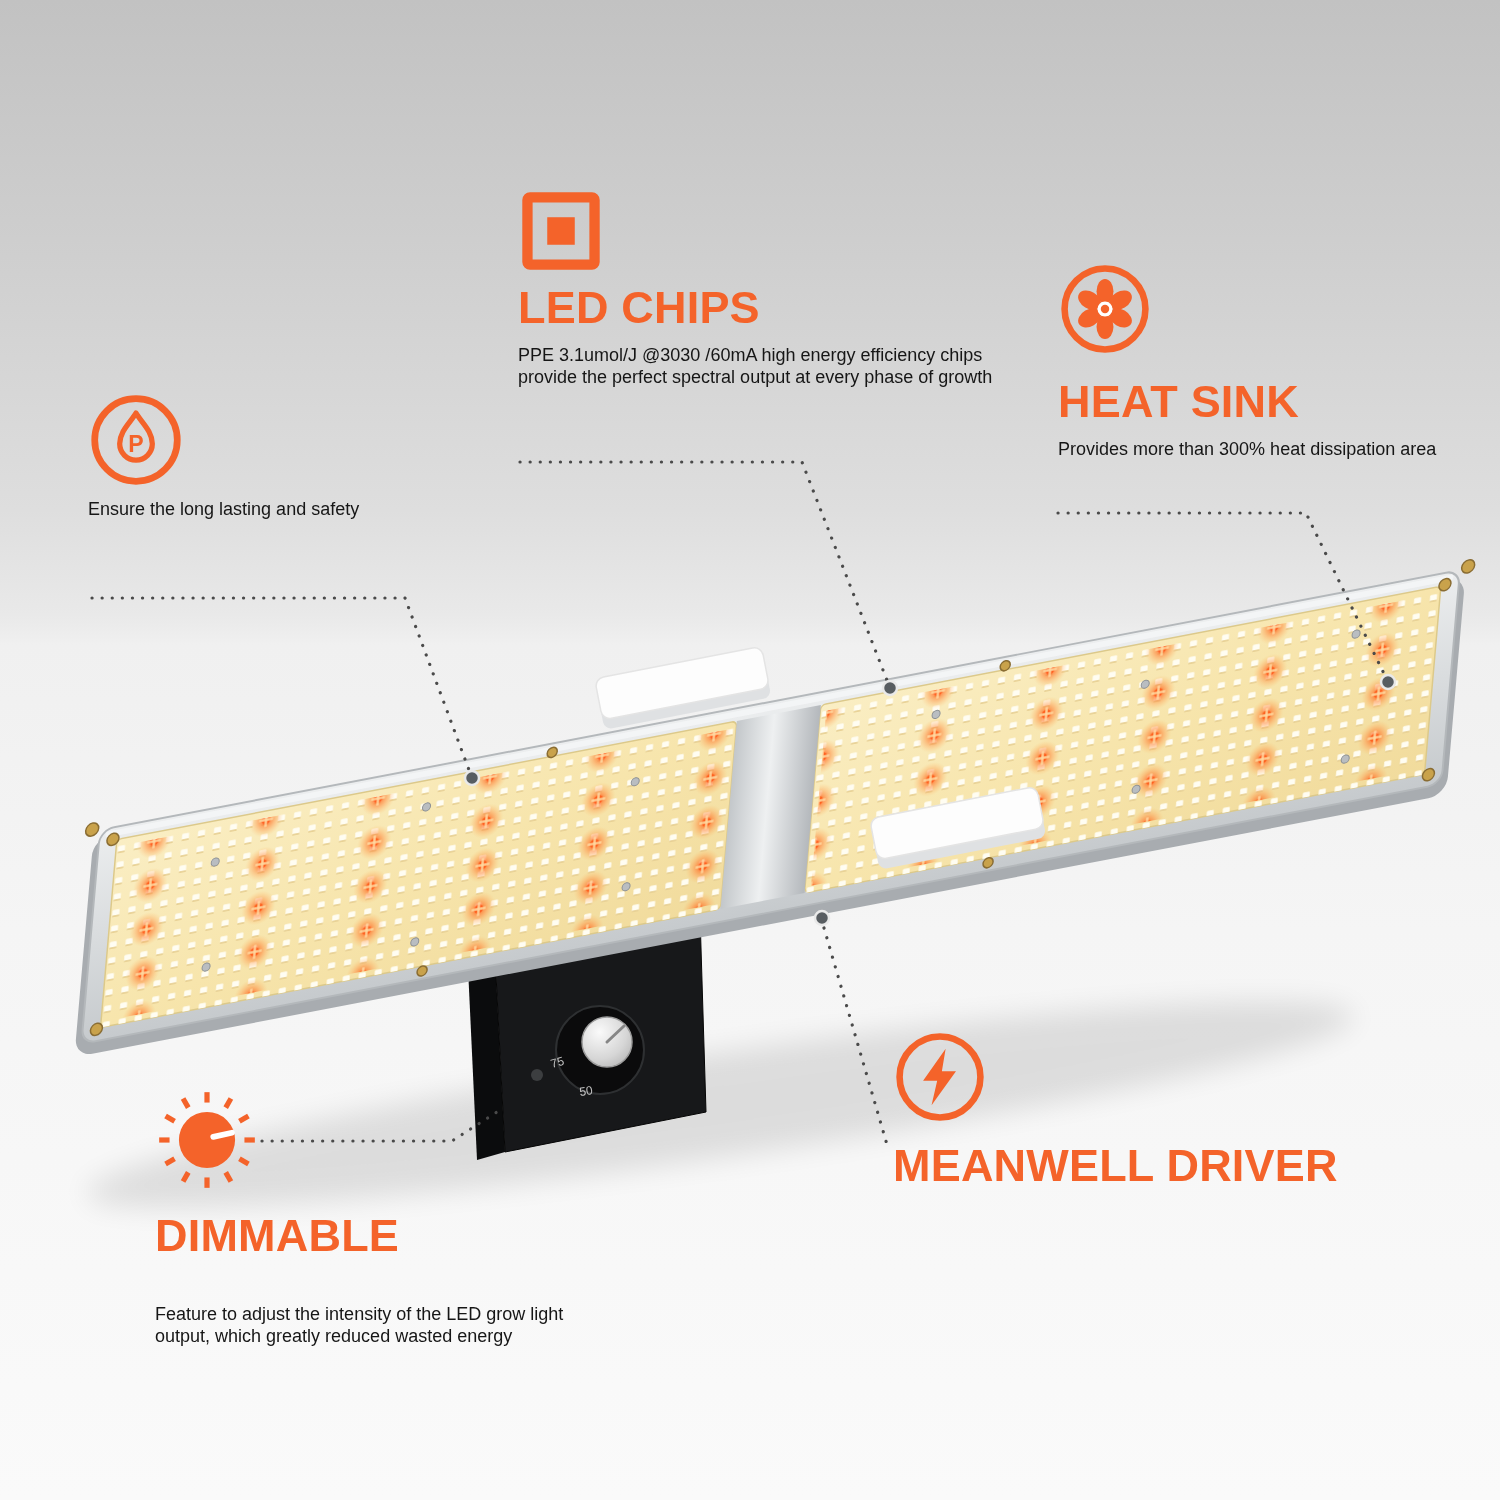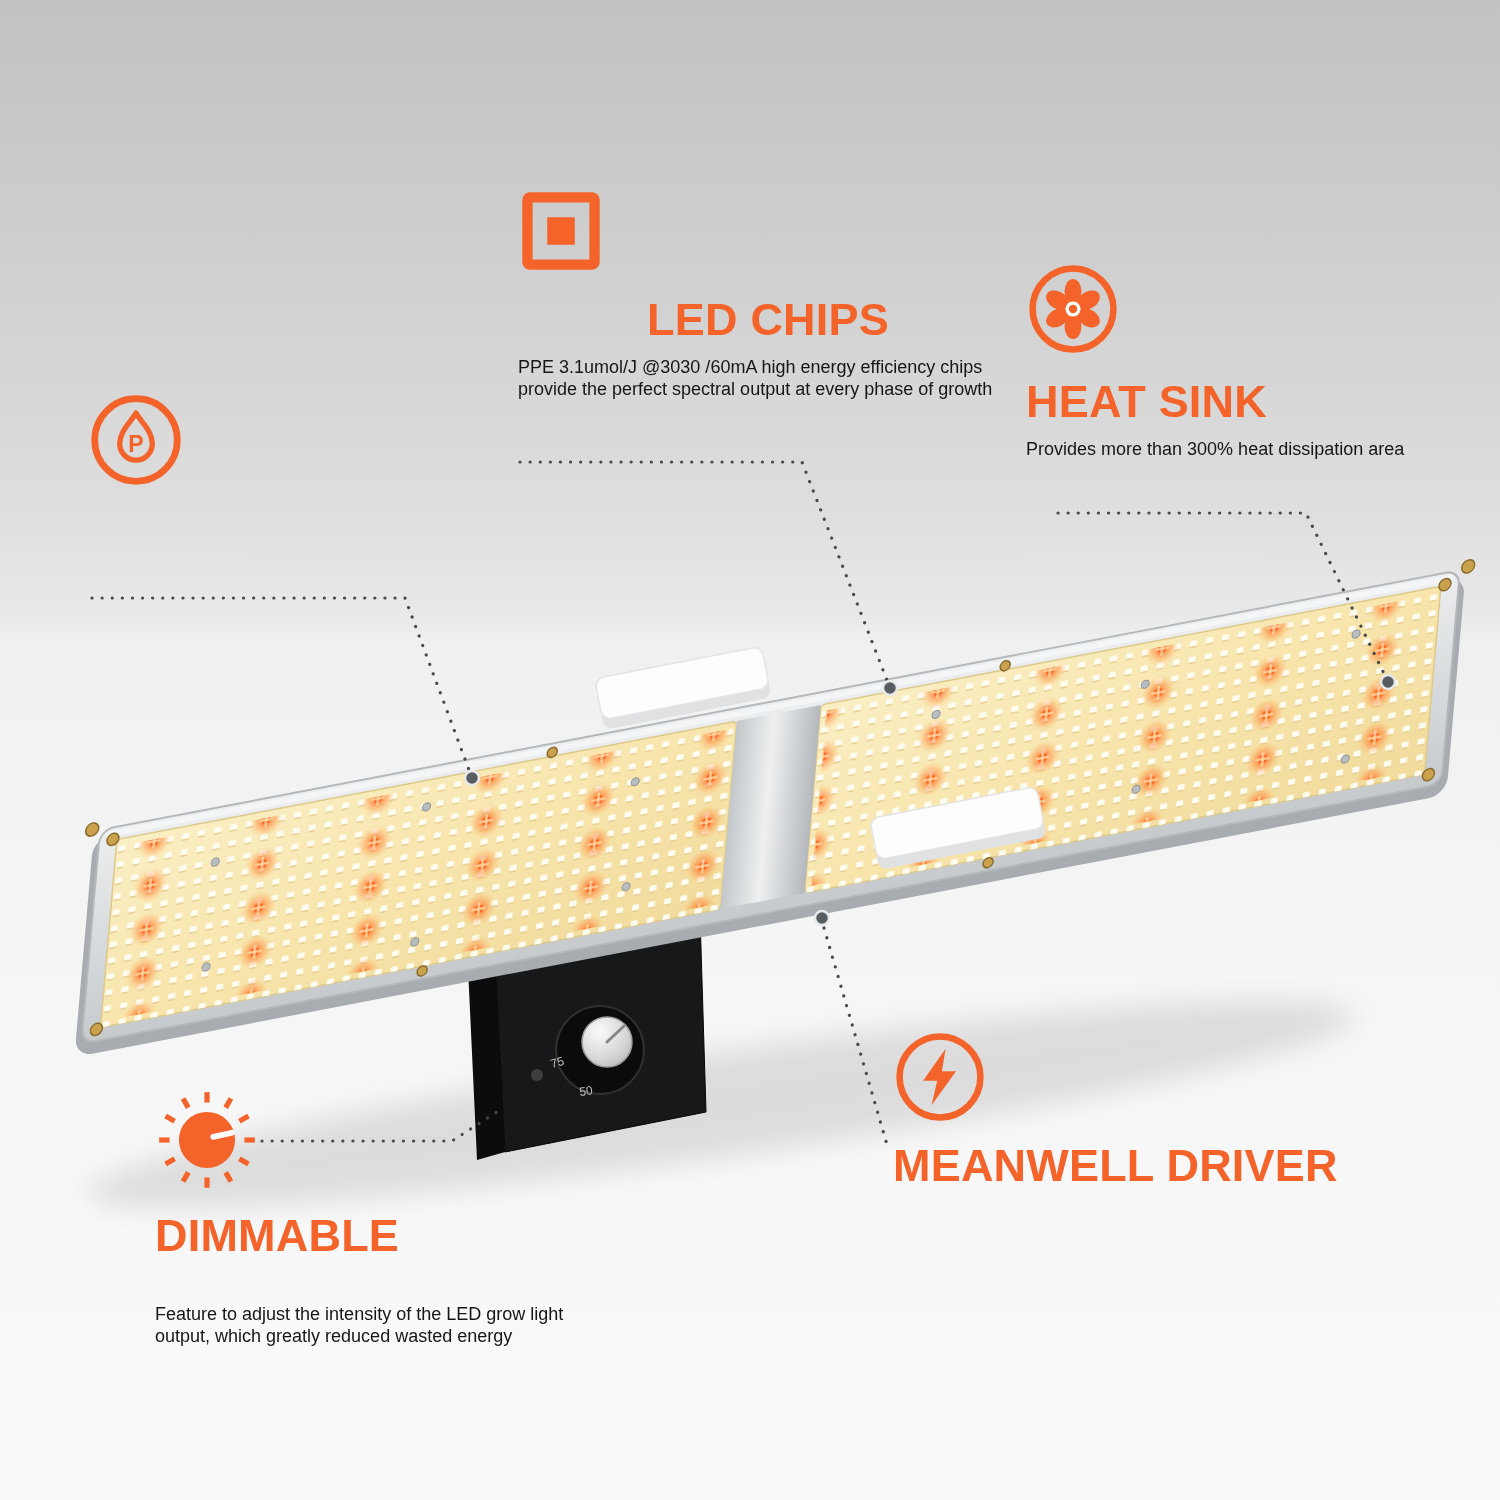--- a/index.html
+++ b/index.html
@@ -10,22 +10,22 @@
   }
   .scene{position:absolute;left:0;top:0;}
   .callout{position:absolute;}
   .callout .title{margin:0;color:var(--accent,#f4632a);font-weight:700;font-size:45px;letter-spacing:0.2px;}
   .callout .body{margin:10px 0 0;color:#161616;font-size:18px;line-height:1.24;}
   .icon{display:block;}
   .icon svg{display:block;}
   .co-glue{left:88px;top:392px;width:600px;}
   .co-glue .title{margin-top:16px;}
   .co-led{left:518px;top:188px;width:500px;}
-  .co-led .title{margin-top:20px;text-align:center;}
-  .co-heat{left:1026px;top:262px;width:400px;}
+  .co-led .title{margin-top:8px;}
+  .co-heat{left:1058px;top:262px;width:400px;}
   .co-heat .title{margin-top:20px;}
   .co-dim{left:155px;top:1088px;width:450px;}
   .co-dim .title{margin-top:18px;}
   .co-mean{left:893px;top:1030px;width:600px;}
   .co-mean .title{margin-top:16px;}
 </style>
 </head>
 <body>
 
 <div class="canvas" style="--accent:#f4632a;">
@@ -160,20 +160,21 @@
   </svg>
 
   <div class="callout co-glue">
     <span class="icon">
       <svg width="96" height="96" viewBox="0 0 100 100">
         <circle cx="50" cy="50" r="43" fill="none" stroke="#f4632a" stroke-width="7"></circle>
         <path d="M50 22 C 56 32 67 41 67 54 A 17 17 0 0 1 33 54 C 33 41 44 32 50 22 Z" fill="none" stroke="#f4632a" stroke-width="5.5" stroke-linejoin="round"></path>
         <text x="50" y="63" text-anchor="middle" font-size="24" font-weight="bold" fill="#f4632a">P</text>
       </svg>
     </span>
+    <p class="body">Ensure the long lasting and safety</p>
   </div>
 
   <div class="callout co-led">
     <span class="icon">
       <svg width="86" height="86" viewBox="0 0 100 100">
         <rect x="11" y="11" width="78" height="78" rx="3" fill="none" stroke="#f4632a" stroke-width="12"></rect>
         <rect x="34" y="34" width="32" height="32" fill="#f4632a"></rect>
       </svg>
     </span>
     <h2 class="title">LED CHIPS</h2>

